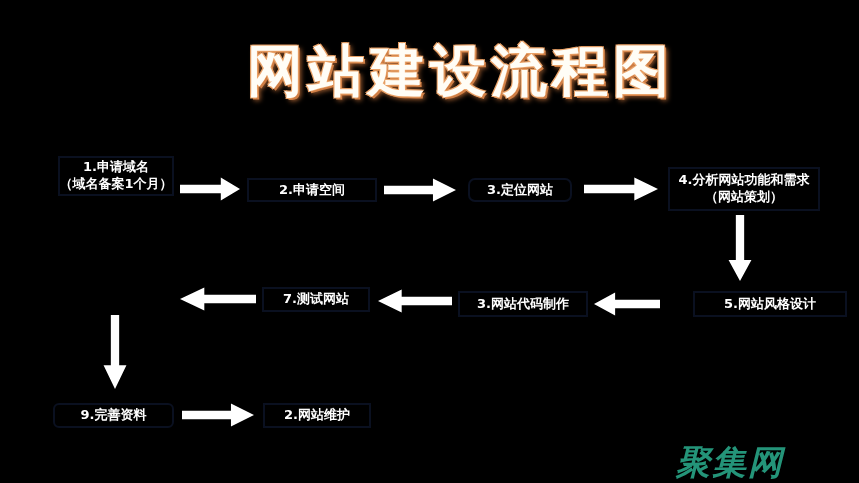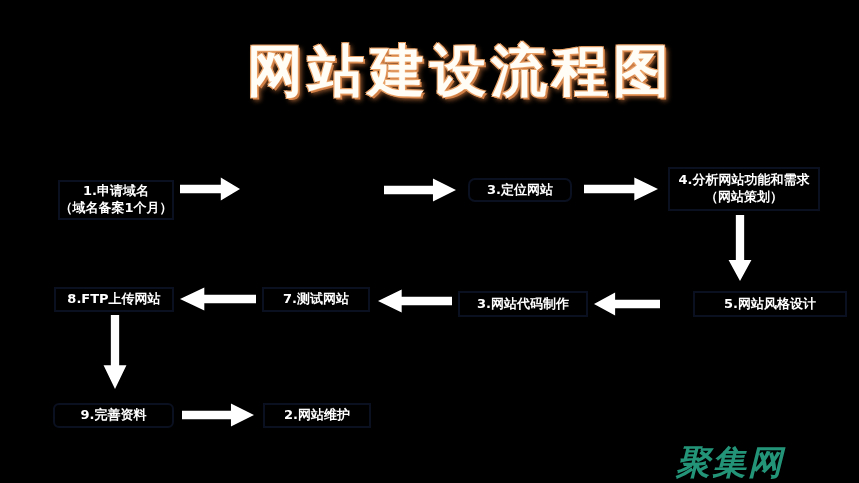--- a/index.html
+++ b/index.html
@@ -59,26 +59,29 @@
     white-space:nowrap;
   }
 </style>
 </head>
 <body>
 
 <div class="canvas">
 
   <div class="title">网站建设流程图</div>
 
-  <div class="box" style="left:58px;top:180px;width:116px;height:40px;">
+  <div class="box" style="left:58px;top:156px;width:116px;height:40px;">
     <span class="box-line">1.申请域名</span>
     <span class="box-line">（域名备案1个月）</span>
   </div>
   <div class="arrow arrow-right" style="left:180px;top:176px;width:60px;height:26px;"></div>
 
+  <div class="box" style="left:247px;top:178px;width:130px;height:24px;">
+    <span class="box-line">2.申请空间</span>
+  </div>
   <div class="arrow arrow-right" style="left:384px;top:177px;width:72px;height:26px;"></div>
 
   <div class="box" style="left:468px;top:178px;width:104px;height:24px;border-radius:7px;">
     <span class="box-line">3.定位网站</span>
   </div>
   <div class="arrow arrow-right" style="left:584px;top:176px;width:74px;height:26px;"></div>
 
   <div class="box" style="left:668px;top:167px;width:152px;height:44px;">
     <span class="box-line">4.分析网站功能和需求</span>
     <span class="box-line">（网站策划）</span>
@@ -94,23 +97,20 @@
   <div class="box" style="left:458px;top:291px;width:130px;height:26px;">
     <span class="box-line">3.网站代码制作</span>
   </div>
   <div class="arrow arrow-left" style="left:378px;top:288px;width:74px;height:26px;"></div>
 
   <div class="box" style="left:262px;top:287px;width:108px;height:25px;">
     <span class="box-line">7.测试网站</span>
   </div>
   <div class="arrow arrow-left" style="left:180px;top:286px;width:76px;height:26px;"></div>
 
-  <div class="box" style="left:54px;top:287px;width:120px;height:25px;">
-    <span class="box-line">8.FTP上传网站</span>
-  </div>
 
   <div class="arrow arrow-down" style="left:102px;top:315px;width:26px;height:74px;"></div>
 
   <div class="box" style="left:53px;top:403px;width:121px;height:25px;border-radius:6px;">
     <span class="box-line">9.完善资料</span>
   </div>
   <div class="arrow arrow-right" style="left:182px;top:402px;width:72px;height:26px;"></div>
 
   <div class="box" style="left:263px;top:403px;width:108px;height:25px;">
     <span class="box-line">2.网站维护</span>

